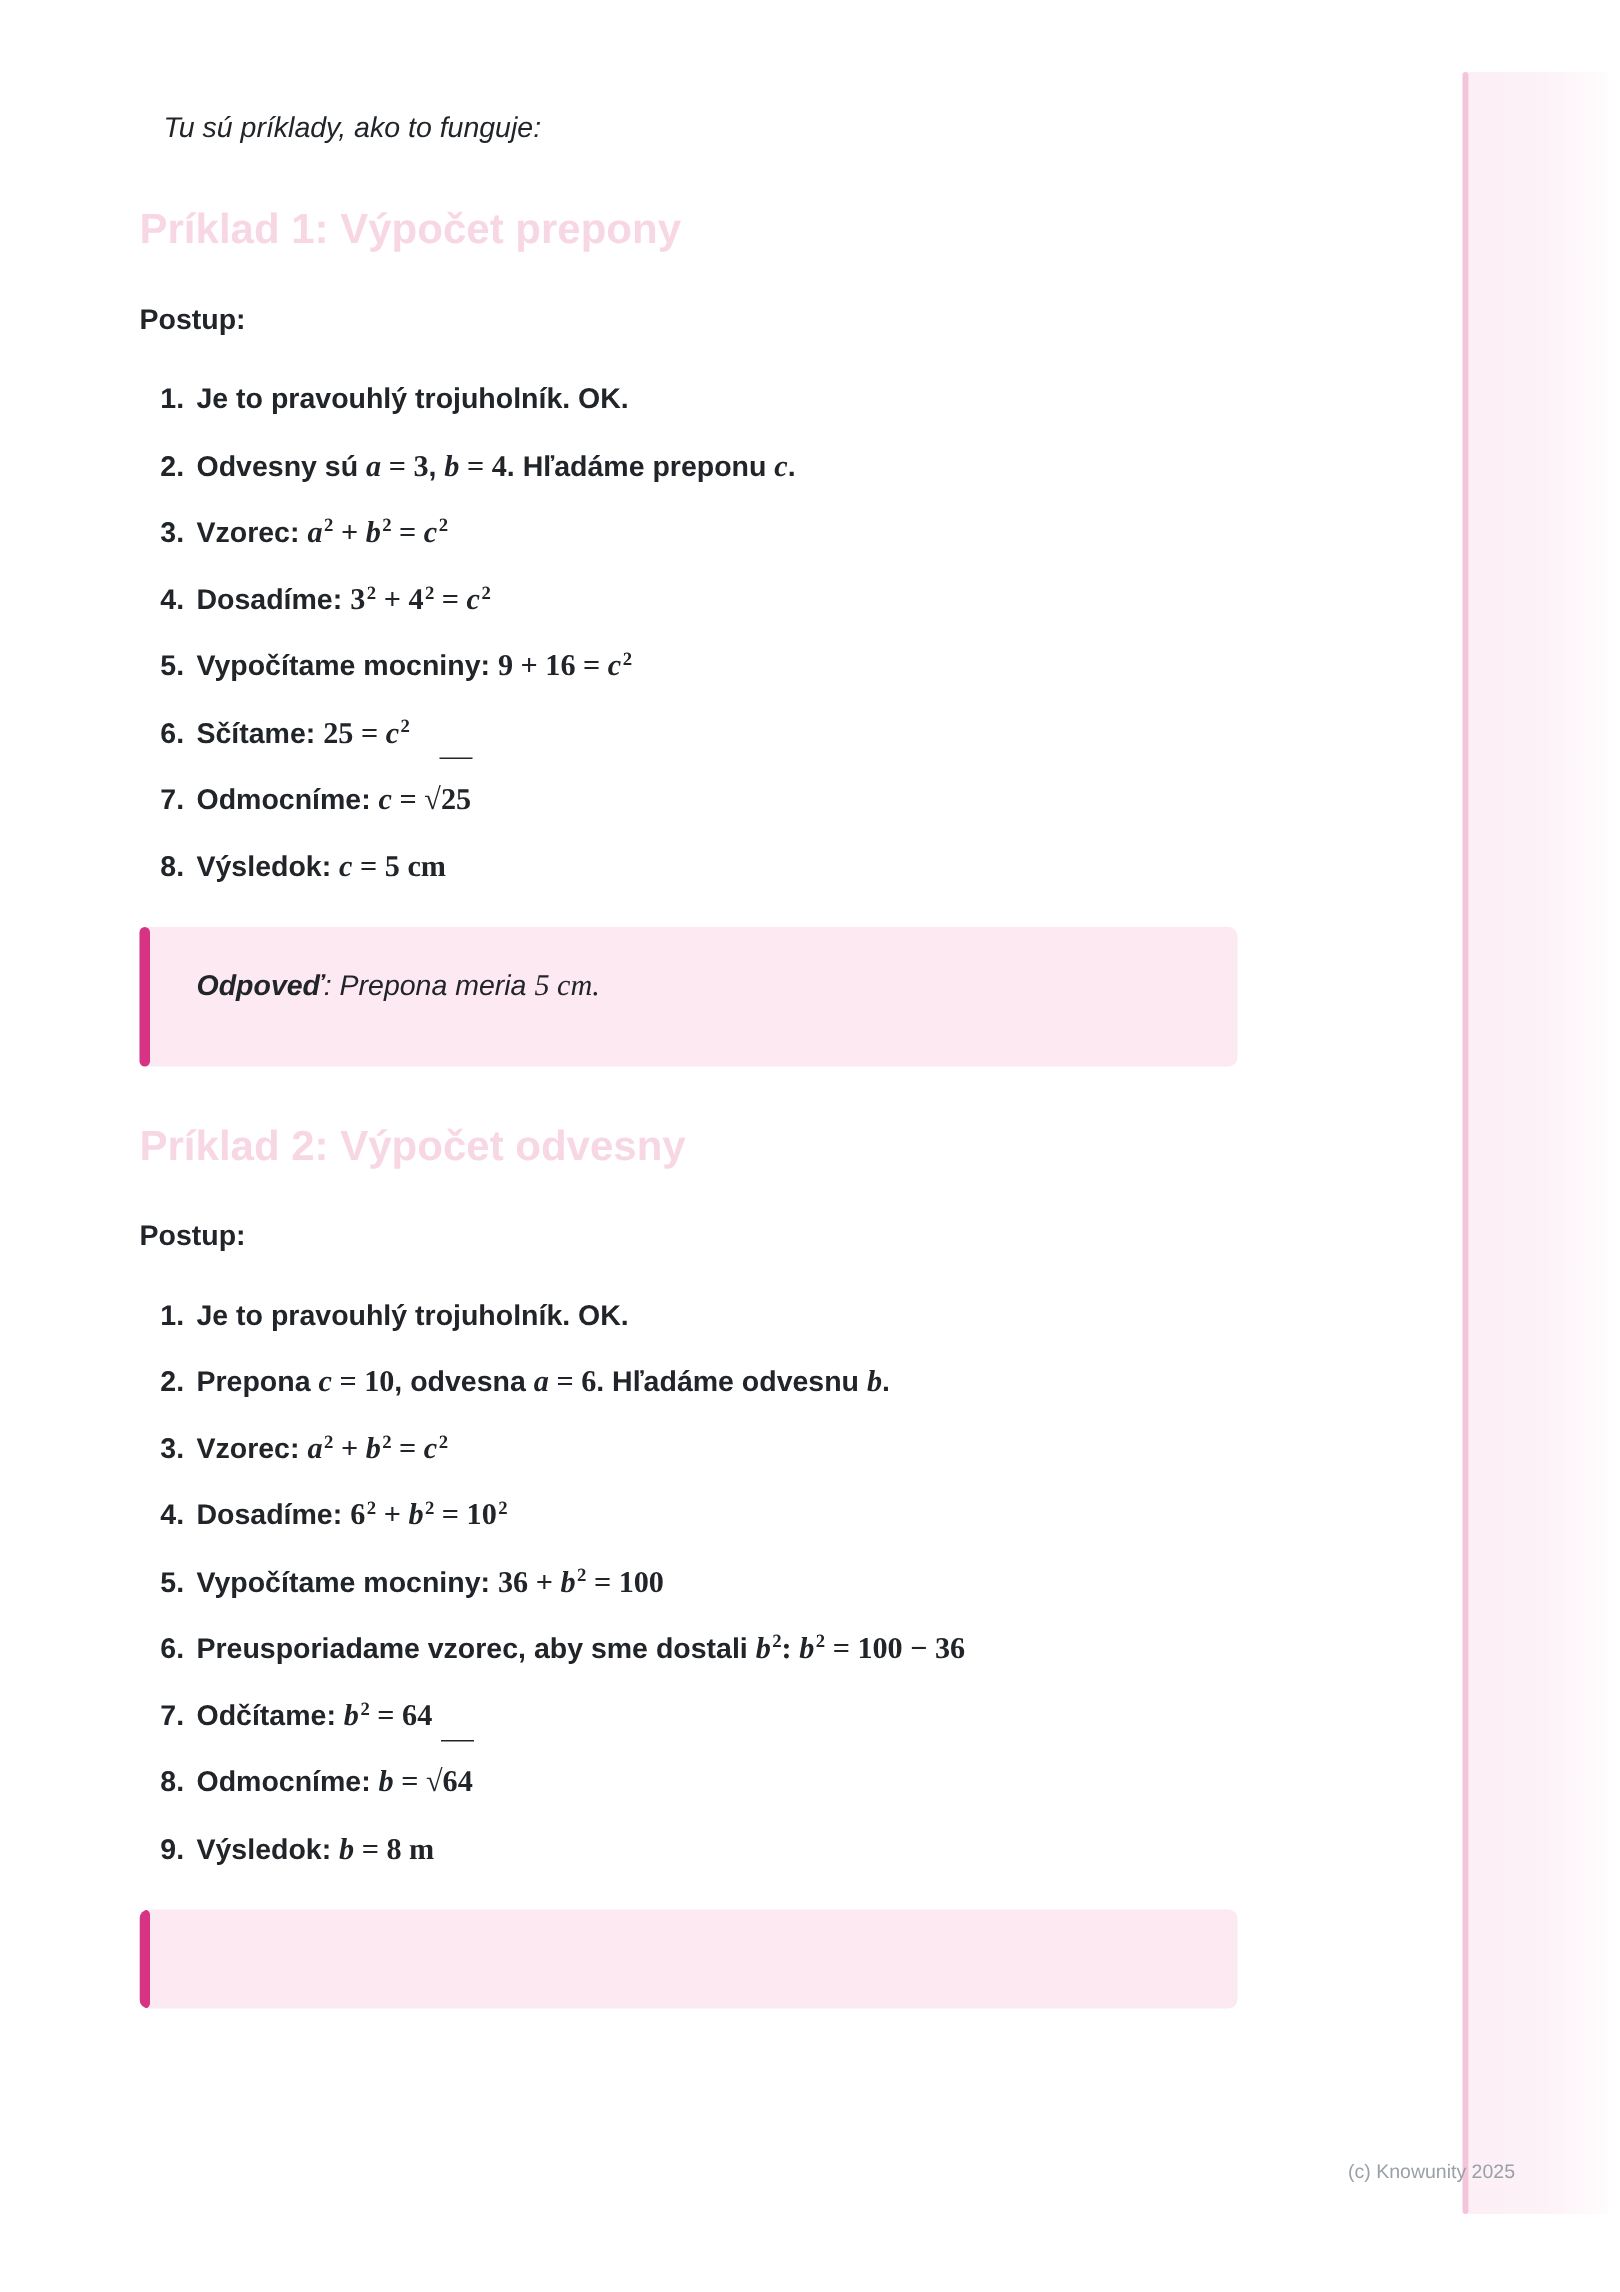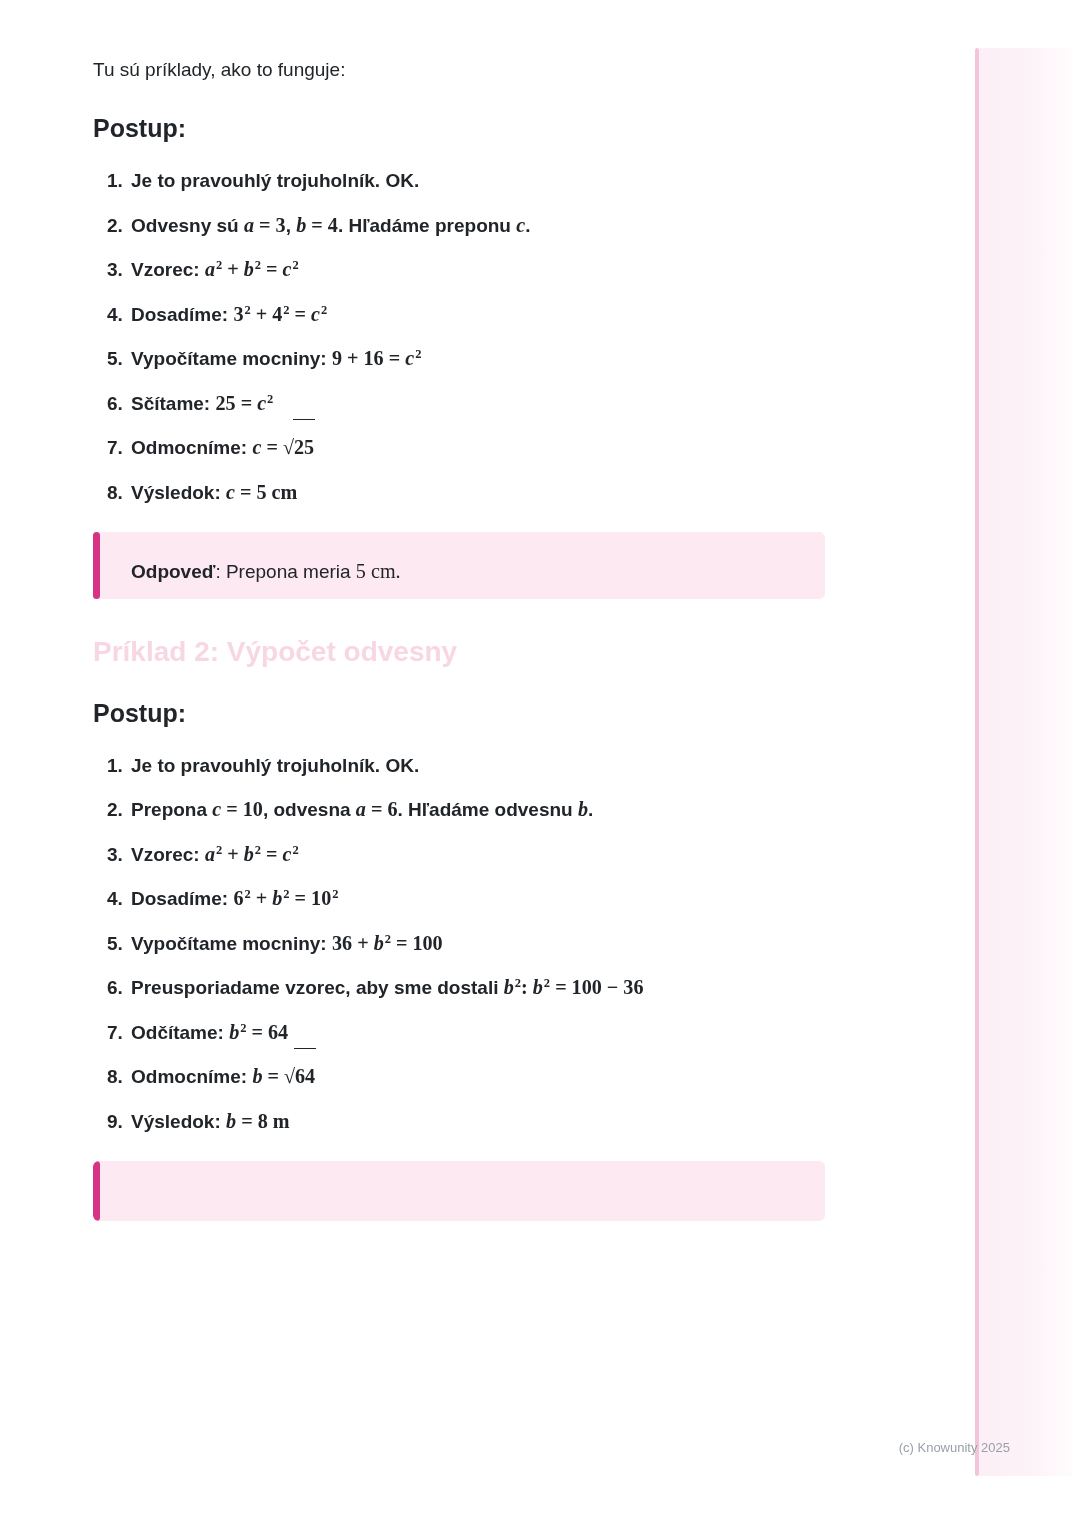--- a/index.html
+++ b/index.html
@@ -20,34 +20,34 @@
     background:#ffffff;
     font-family:"Liberation Sans", sans-serif;
     color:var(--text);
     position:relative;
     overflow:hidden;
   }
   .content{
     position:absolute; left:93px; top:56px; width:732px;
   }
   .intro{
-    font-size:19px; line-height:28px; margin:0;
+    font-size:19px; line-height:28px; margin:16px;font-style:italic;
   }
   .example-title{
     color:var(--heading-pink);
     font-size:28px; line-height:34px; font-weight:700;
     margin:36px 0 0 0;
   }
   .problem{
     font-size:19px; line-height:37px;
     text-align:justify;
     margin:24px 0 0 0;
   }
   .postup{
-    font-size:25px; font-weight:700; line-height:28px;
+    font-size:19px; font-weight:700; line-height:28px;
     margin:30px 0 0 0;
   }
   ol.steps{
     margin:24px 0 0 0; padding:0 0 0 35px;
     font-size:19px; line-height:30px;font-weight:bold;
   }
   ol.steps li{ margin:0 0 13.5px 0; padding-left:3px; }
   ol.steps li:last-child{ margin-bottom:0;margin-top:12px; }
 
   
@@ -76,22 +76,22 @@
     margin:0 4px;
     vertical-align:-7px;
   }
 
   
   .callout{
     position:relative;
     background:var(--callout-bg);
     border-radius:6px;
     margin-top:24px;
-    padding:26px 30px 14px 38px;
-    font-size:19px; line-height:26px;
+    padding:26px 30px 40px 38px;
+    font-size:19px; line-height:26px;font-style:italic;
   }
   .callout-bar{
     position:absolute; left:0; top:0; bottom:0; width:7px;
     background:var(--accent-pink);
     border-radius:7px;
   }
   .callout p{ margin:0; }
   .answer-label{ font-weight:700; }
   .callout.clipped{ height:60px; overflow:hidden; }
 
@@ -117,20 +117,21 @@
 </head>
 <body>
 
 <div class="side-panel"></div>
 <div class="side-line"></div>
 
 <div class="content">
 
   <p class="intro">Tu sú príklady, ako to funguje:</p>
 
+  <h2 class="example-title">Príklad 1: Výpočet prepony</h2>
 
 
   <p class="postup">Postup:</p>
 
   <ol class="steps">
       <li><span class="seg-t">Je to pravouhlý trojuholník. OK.</span></li>
       <li><span class="seg-t">Odvesny sú </span><span class="m-var">a</span><span class="m-rm"> = 3</span><span class="seg-t">, </span><span class="m-var">b</span><span class="m-rm"> = 4</span><span class="seg-t">. Hľadáme preponu </span><span class="m-var">c</span><span class="seg-t">.</span></li>
       <li><span class="seg-t">Vzorec: </span><span class="m-var">a<sup class="m-sup">2</sup></span><span class="m-rm"> + </span><span class="m-var">b<sup class="m-sup">2</sup></span><span class="m-rm"> = </span><span class="m-var">c<sup class="m-sup">2</sup></span></li>
       <li><span class="seg-t">Dosadíme: </span><span class="m-rm">3<sup class="m-sup">2</sup></span><span class="m-rm"> + </span><span class="m-rm">4<sup class="m-sup">2</sup></span><span class="m-rm"> = </span><span class="m-var">c<sup class="m-sup">2</sup></span></li>
       <li><span class="seg-t">Vypočítame mocniny: </span><span class="m-rm">9 + 16 = </span><span class="m-var">c<sup class="m-sup">2</sup></span></li>

